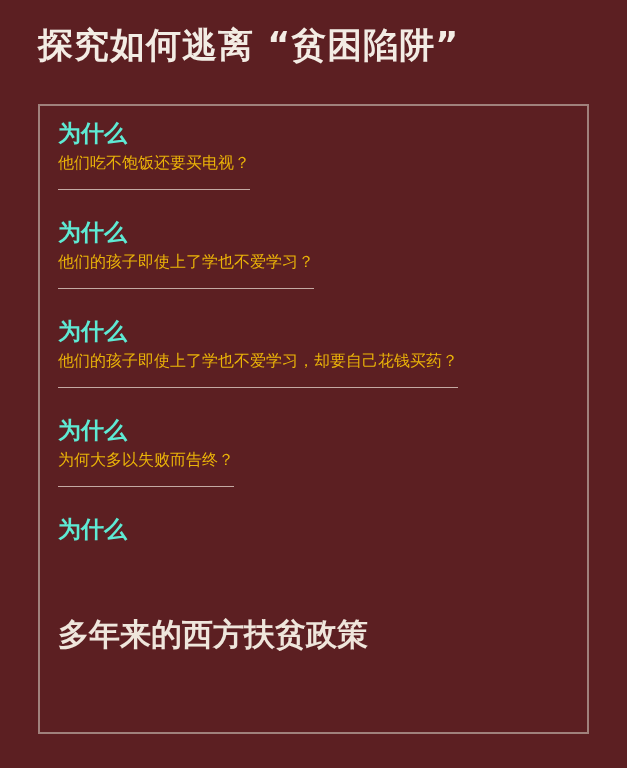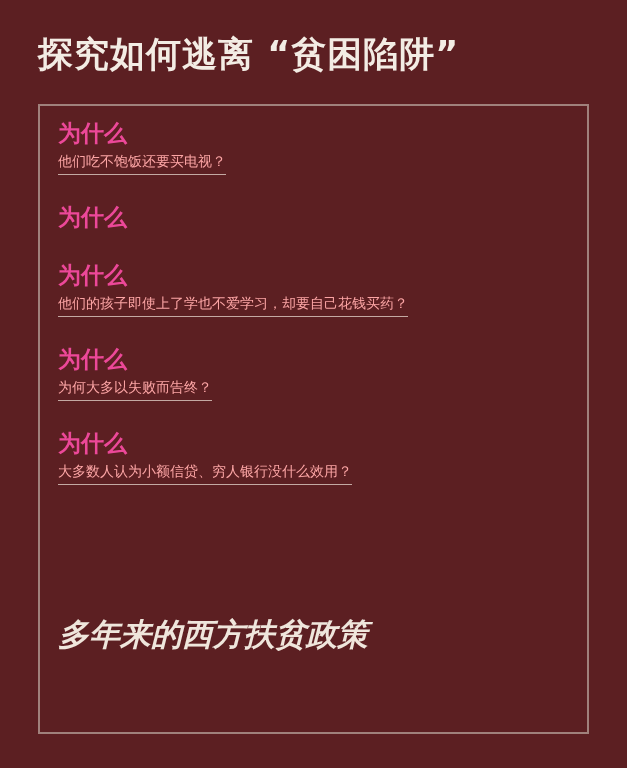--- a/index.html
+++ b/index.html
@@ -20,21 +20,21 @@
     box-sizing: border-box;
     overflow: hidden;
   }
   .title-bar {
     position: absolute;
     left: 38px;
     top: 22px;
     right: 38px;
     height: 56px;
     display: flex;
-    align-items: flex-end;
+    align-items: flex-start;
   }
   .title-text {
     color: #f3ece4;
     font-size: 35px;
     font-weight: bold;
     letter-spacing: 1px;
     font-family: "DejaVu Sans", sans-serif;
     white-space: nowrap;
   }
   .frame {
@@ -49,48 +49,48 @@
   .qa-list {
     position: absolute;
     left: 58px;
     top: 118px;
     width: 520px;
   }
   .qa-item {
     margin-bottom: 27px;
   }
   .qa-why {
-    color: #ec4899;
+    color: #5eead4;
     font-size: 23px;
     font-weight: bold;
     font-family: "DejaVu Sans", sans-serif;
     line-height: 1.35;
     margin-bottom: 2px;
   }
   .qa-question {
-    color: #fca5a5;
-    font-size: 14px;
+    color: #eab308;
+    font-size: 16px;
     font-family: "DejaVu Sans", sans-serif;
     line-height: 1.5;
     display: inline-block;
     border-bottom: 1px solid #c4a9a3;
-    padding-bottom: 2px;
+    padding-bottom: 14px;
   }
   .closing {
     position: absolute;
     left: 58px;
     top: 612px;
     width: 520px;
     color: #efe6dc;
     font-size: 31px;
     font-weight: bold;
     font-family: "DejaVu Sans", sans-serif;
     line-height: 1.45;
   }
-  .closing .line { display: block; font-style: italic; }
+  .closing .line { display: block; }
 </style>
 </head>
 <body>
 
 <div class="poster">
 
   <div class="title-bar">
     <div class="title-text">探究如何逃离 “贫困陷阱”</div>
   </div>
 
@@ -98,35 +98,35 @@
 
   <div class="qa-list">
 
     <div class="qa-item">
       <div class="qa-why">为什么</div>
       <div class="qa-question">他们吃不饱饭还要买电视？</div>
     </div>
 
     <div class="qa-item">
       <div class="qa-why">为什么</div>
+      <div class="qa-question">他们的孩子即使上了学也不爱学习？</div>
     </div>
 
     <div class="qa-item">
       <div class="qa-why">为什么</div>
       <div class="qa-question">他们的孩子即使上了学也不爱学习，却要自己花钱买药？</div>
     </div>
 
     <div class="qa-item">
       <div class="qa-why">为什么</div>
       <div class="qa-question">为何大多以失败而告终？</div>
     </div>
 
     <div class="qa-item">
       <div class="qa-why">为什么</div>
-      <div class="qa-question">大多数人认为小额信贷、穷人银行没什么效用？</div>
     </div>
 
   </div>
 
   <div class="closing">
     <span class="line">多年来的西方扶贫政策</span>
   </div>
 
 </div>
 

